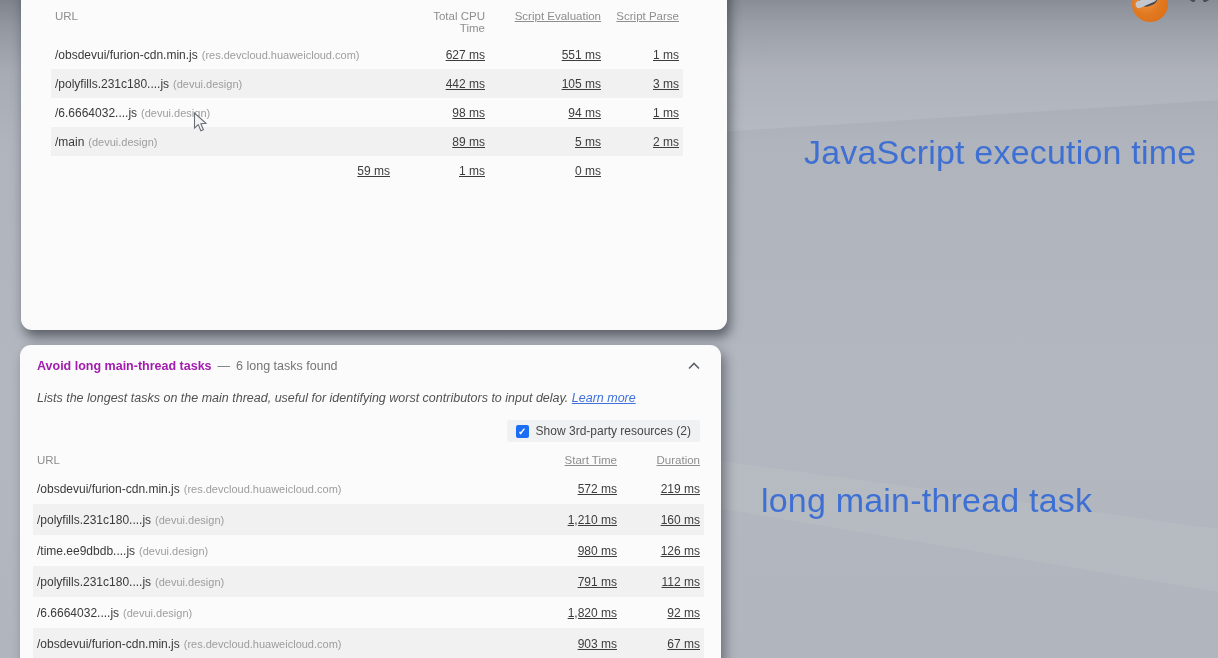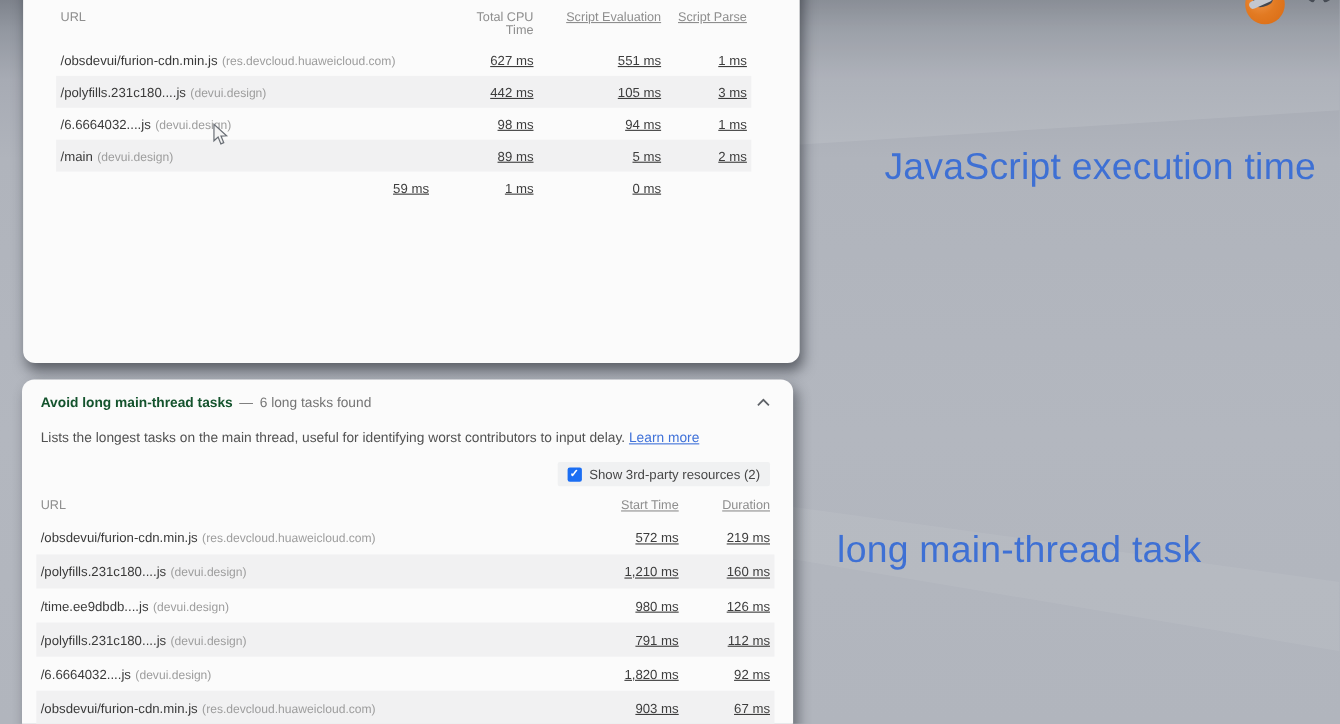--- a/index.html
+++ b/index.html
@@ -60,21 +60,21 @@
     box-shadow: 3px 7px 12px rgba(22,26,33,0.55);
   }
   .card-bottom {
     left: 20px; top: 345px; width: 701px; height: 334px;
     box-shadow: 4px 6px 12px rgba(22,26,33,0.45);
   }
   .audit-desc {
     font-size: 12.5px; line-height: 21px; color: #525252;
   }
   .card-top .audit-desc { margin: 48px 48px 0 34px; max-width: 600px; }
-  .card-bottom .audit-desc { margin: 15px 21px 0 17px; }
+  .card-bottom .audit-desc { margin: 15px 21px 0 17px; font-style: italic; }
   .learn-more { color: #4072d9; text-decoration: underline; cursor: pointer; }
   .chk-row { display: flex; justify-content: flex-end; }
   .card-top .chk-row { margin: 10px 48px 0 34px; }
   .card-bottom .chk-row { margin: 11px 21px 0 17px; }
   .chk-pill {
     display: flex; align-items: center; gap: 7px;
     background: #f0f1f2; border-radius: 2px; padding: 4px 9px;
     font-size: 12px; color: #474747; cursor: pointer;
   }
   .chk-box {
@@ -99,21 +99,21 @@
   .c.url { white-space: nowrap; overflow: hidden; }
   .u { color: #3a3a3a; }
   .d { color: #9d9d9d; font-size: 11px; margin-left: 4px; }
   .tbl-top .tbody .trow:last-child .u {
     font-family: "DejaVu Sans Mono", monospace; font-size: 10.5px;
   }
   
   .cb-head {
     display: flex; align-items: center; padding: 14px 21px 0 17px; font-size: 12.5px;
   }
-  .cb-title { color: #14532d; font-weight: 600; }
+  .cb-title { color: #a21caf; font-weight: 600; }
   .cb-sep { color: #757575; margin: 0 6px; }
   .cb-sub { color: #757575; }
   .chev { margin-left: auto; cursor: pointer; display: flex; align-items: center; }
   
   .cursor { position: absolute; left: 193px; top: 112px; }
 </style>
 </head>
 <body>
 
 <div class="slide-bg"></div>

